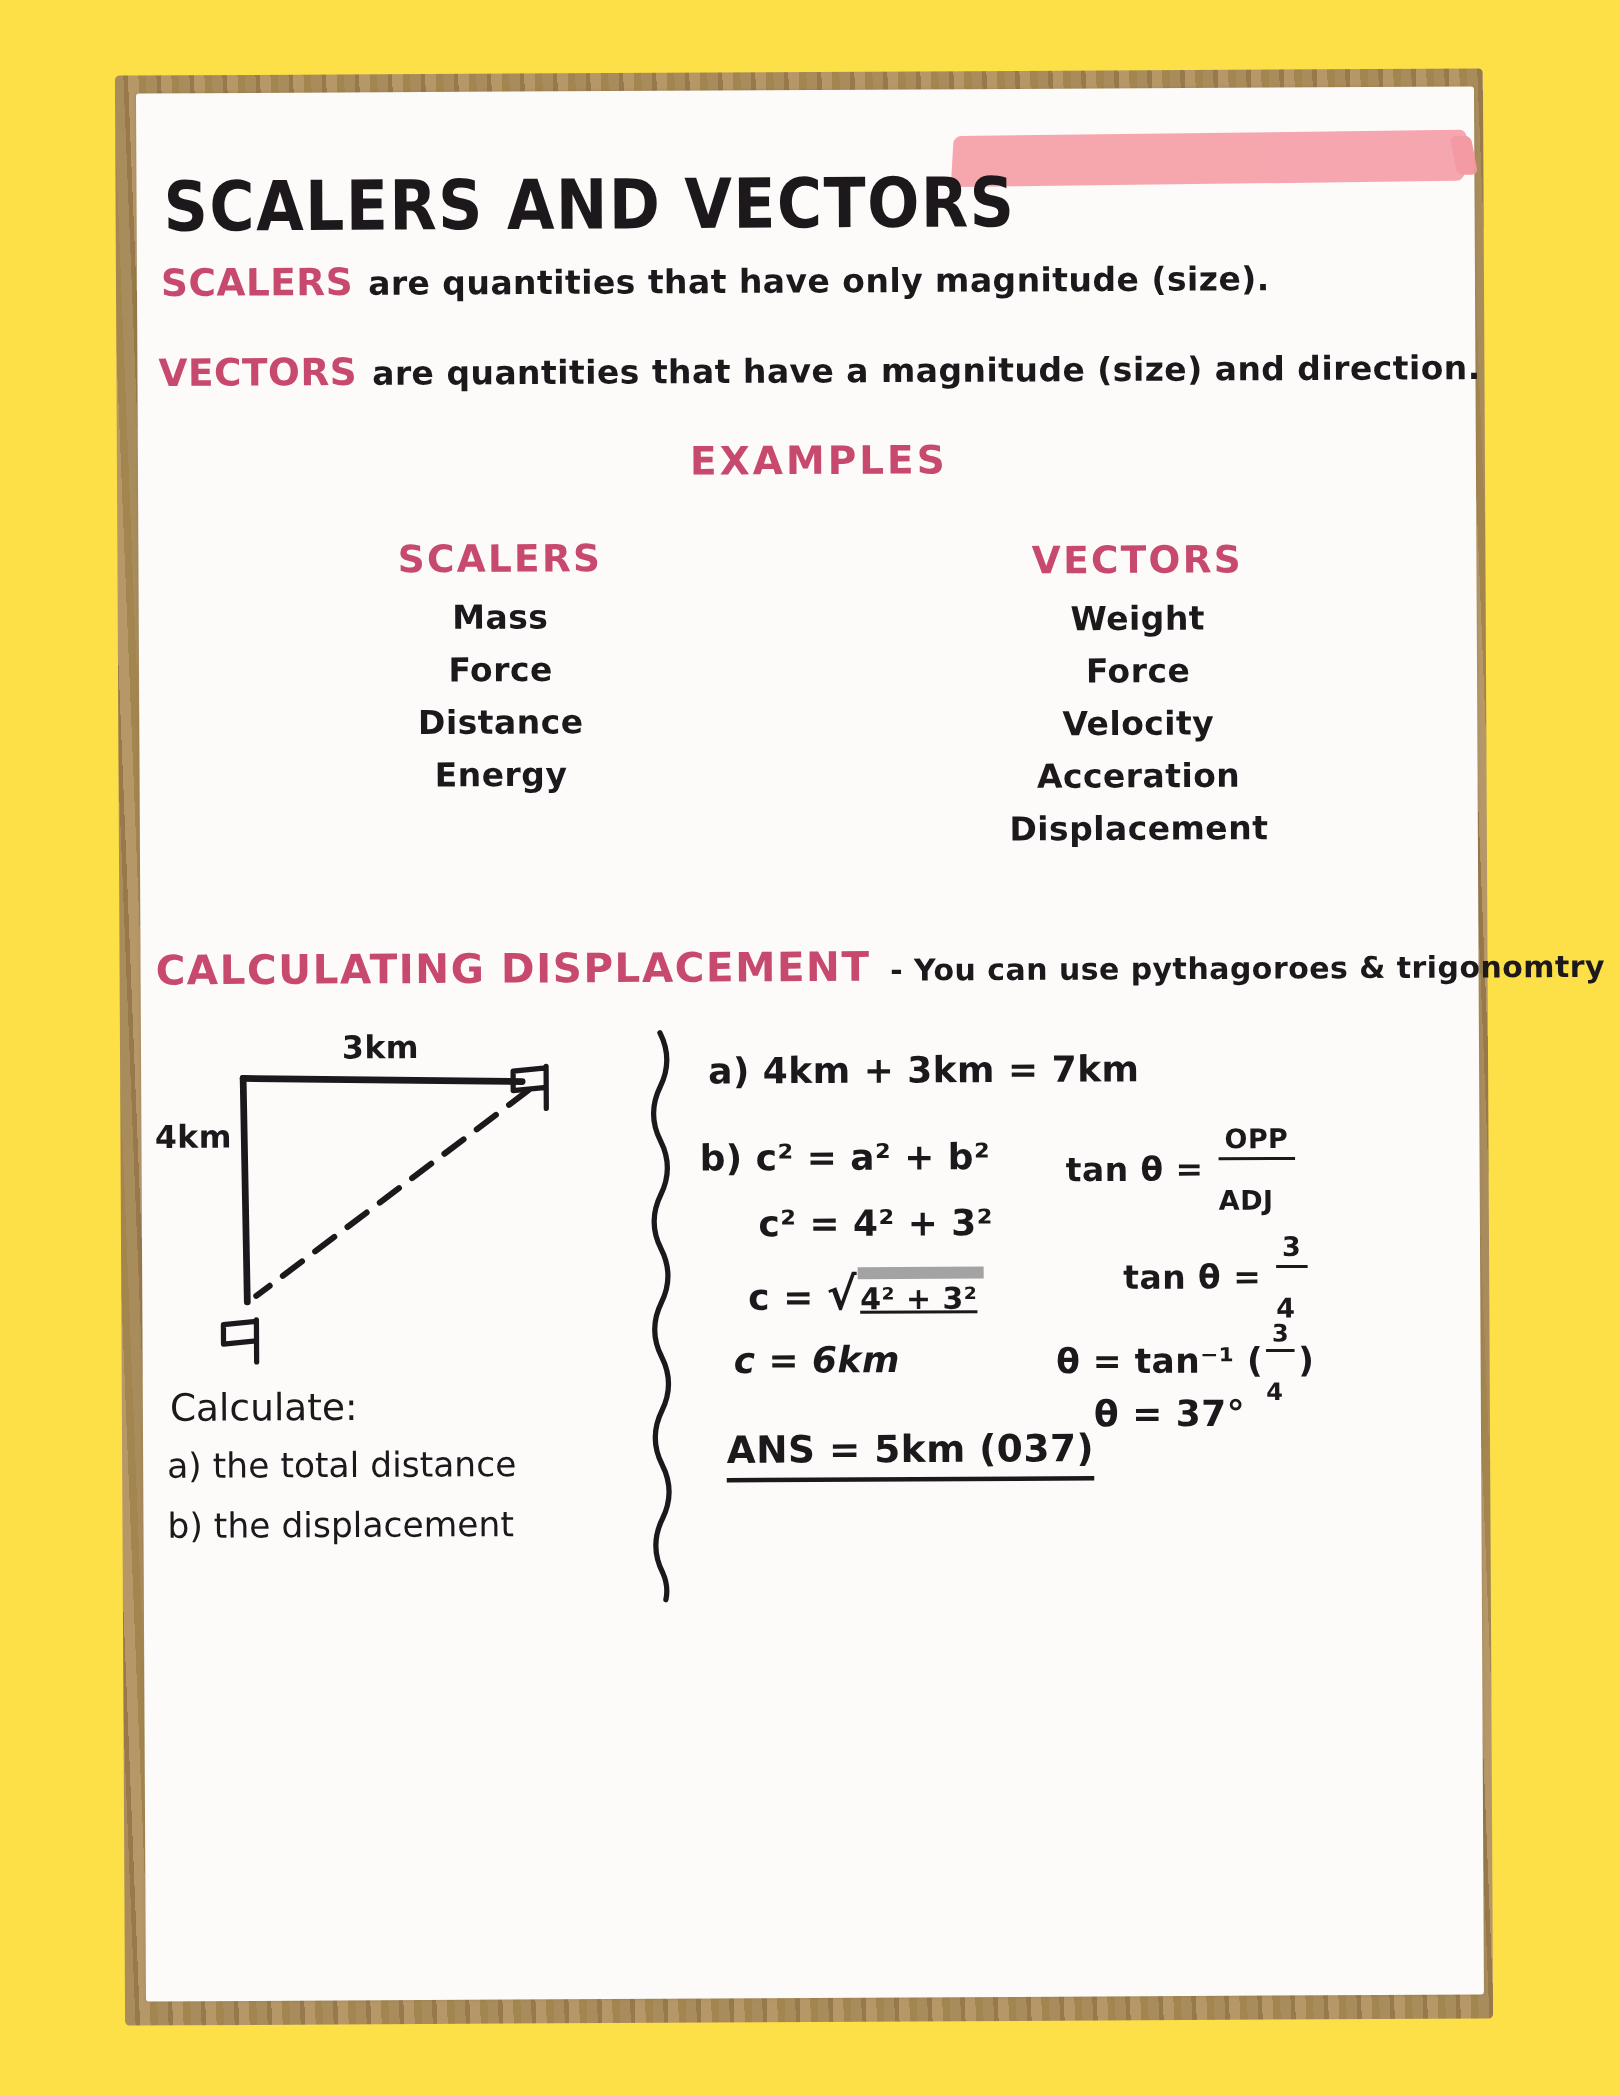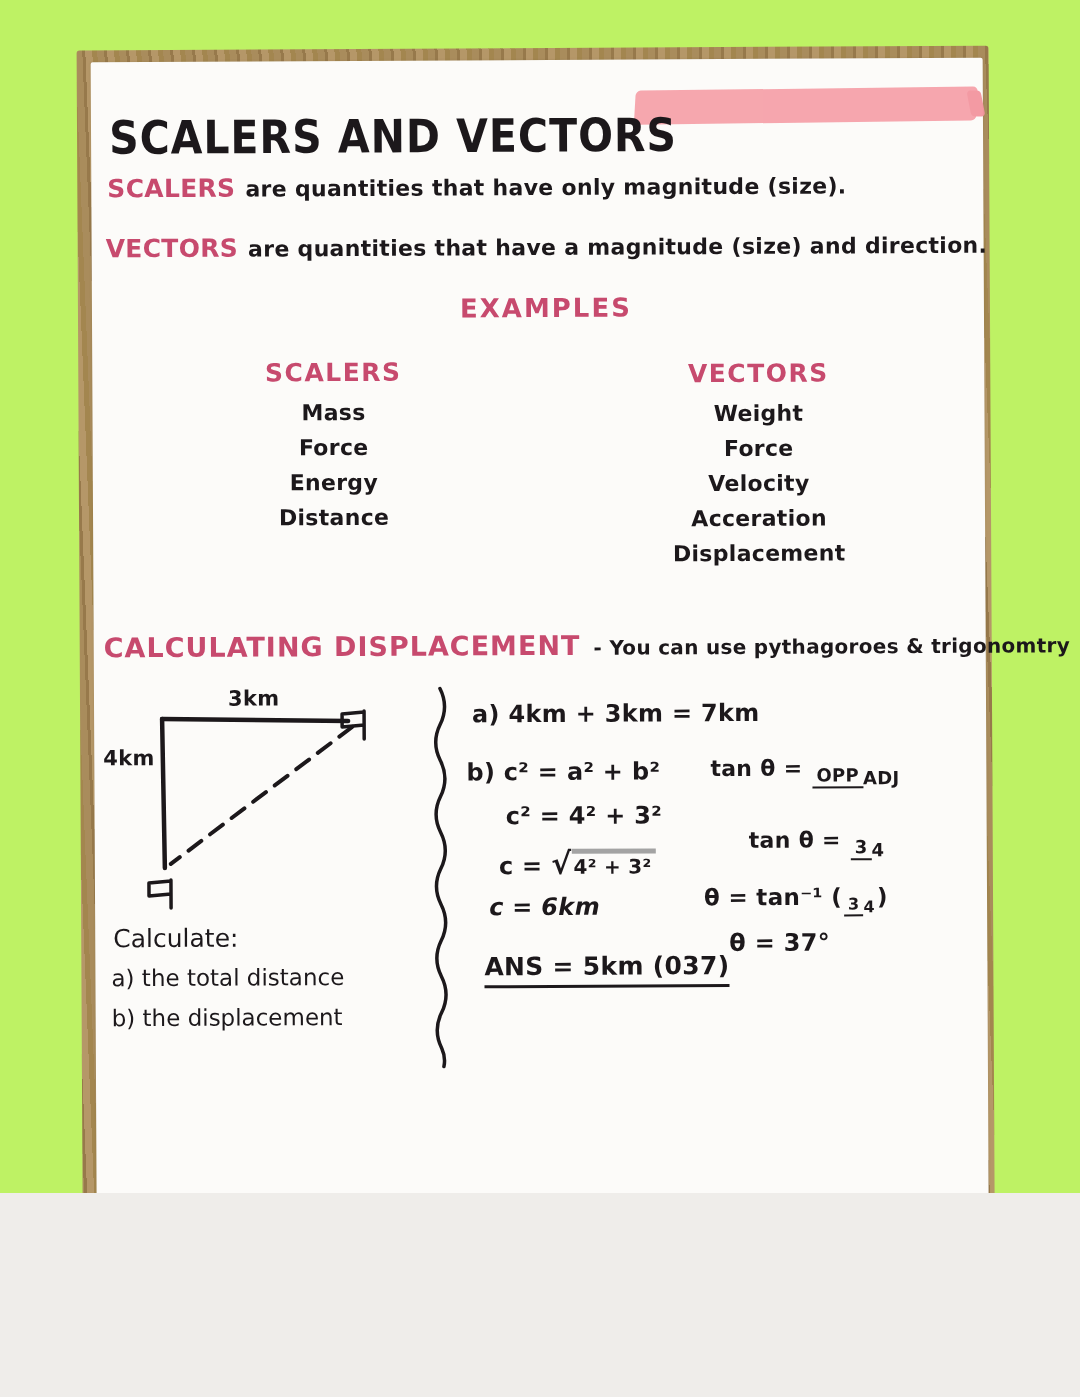--- a/index.html
+++ b/index.html
@@ -1,16 +1,16 @@
 <!DOCTYPE html>
 <html><head>
 <meta charset="utf-8">
 <style>
   html,body{margin:0;padding:0;background:#efedea;}
-  .stage{position:relative;width:1080px;height:1193px;background:#bef264;overflow:hidden;
+  .stage{position:relative;width:1080px;height:1397px;background:#fde047;overflow:hidden;
          font-family:"DejaVu Sans",sans-serif;color:#1c181b;}
   .tilt{position:absolute;inset:0;transform:rotate(-0.3deg);transform-origin:540px 700px;}
   .cardboard{position:absolute;left:80px;top:48px;width:912px;height:1300px;
     background:
       repeating-linear-gradient(88deg,#a98c5c 0 7px,#97794b 7px 10px,#b59768 10px 17px,#a3864f 17px 22px);
     border-radius:3px;}
   .paper{position:absolute;left:94px;top:60px;width:892px;height:1272px;background:#fcfbf9;
     border-radius:2px;box-shadow:0 0 2px rgba(120,100,60,.35);}
   .hand{font-weight:bold;letter-spacing:.3px;}
   .pink{color:#c74a6e;}
@@ -23,25 +23,25 @@
   .defline .term{font-size:25px;margin-right:10px;}
   .examples-h{position:absolute;left:462px;top:293px;font-size:26px;letter-spacing:2px;text-align:center;}
   .col{position:absolute;text-align:center;}
   .col .col-h{font-size:25px;letter-spacing:1.5px;margin-bottom:8px;}
   .col ul{list-style:none;margin:0;padding:0;font-size:22px;line-height:35px;}
   .calc-row{position:absolute;left:104px;top:630px;white-space:nowrap;}
   .calc-row .calc-h{font-size:27px;letter-spacing:1px;}
   .calc-row .calc-note{font-size:20px;margin-left:8px;}
   .lbl{position:absolute;font-size:21px;text-align:right;}
   .work{position:absolute;font-size:24px;white-space:nowrap;}
-  .frac{display:inline-flex;flex-direction:row;align-items:flex-end;vertical-align:middle;
+  .frac{display:inline-flex;flex-direction:column;align-items:flex-start;vertical-align:middle;
         line-height:1.1;font-size:18px;margin:0 2px;}
   .frac .num{border-bottom:2.5px solid #1c181b;padding:0 4px 1px;}
   .frac .den{padding-top:18px;}
-  .radicand{border-top:5px solid #a3a3a3;padding:1px 4px 0 2px;font-size:20px;}
+  .radicand{border-top:8px solid #a3a3a3;padding:1px 4px 0 2px;font-size:20px;text-decoration:underline;}
   .sqrt-sign{font-size:30px;font-weight:bold;}
   .answer{border-bottom:3.5px solid #1c181b;padding-bottom:4px;font-size:25px;}
   svg .ink{stroke:#1c181b;fill:none;stroke-linecap:round;stroke-linejoin:round;}
 </style>
 </head>
 <body>
 
 <div class="stage">
   <div class="tilt">
     <div class="cardboard"></div>
@@ -57,22 +57,22 @@
       <span class="term pink">VECTORS</span><span>are quantities that have a magnitude (size) and direction.</span>
     </div>
 
     <div class="examples-h hand pink">EXAMPLES</div>
 
     <div class="col" style="left:245px;top:357px;width:180px;">
       <div class="col-h hand pink">SCALERS</div>
       <ul class="hand">
         <li>Mass</li>
         <li>Force</li>
+        <li>Distance</li>
         <li>Energy</li>
-        <li>Distance</li>
       </ul>
     </div>
 
     <div class="col" style="left:655px;top:360px;width:210px;">
       <div class="col-h hand pink">VECTORS</div>
       <ul class="hand">
         <li>Weight</li>
         <li>Force</li>
         <li>Velocity</li>
         <li>Acceration</li>

